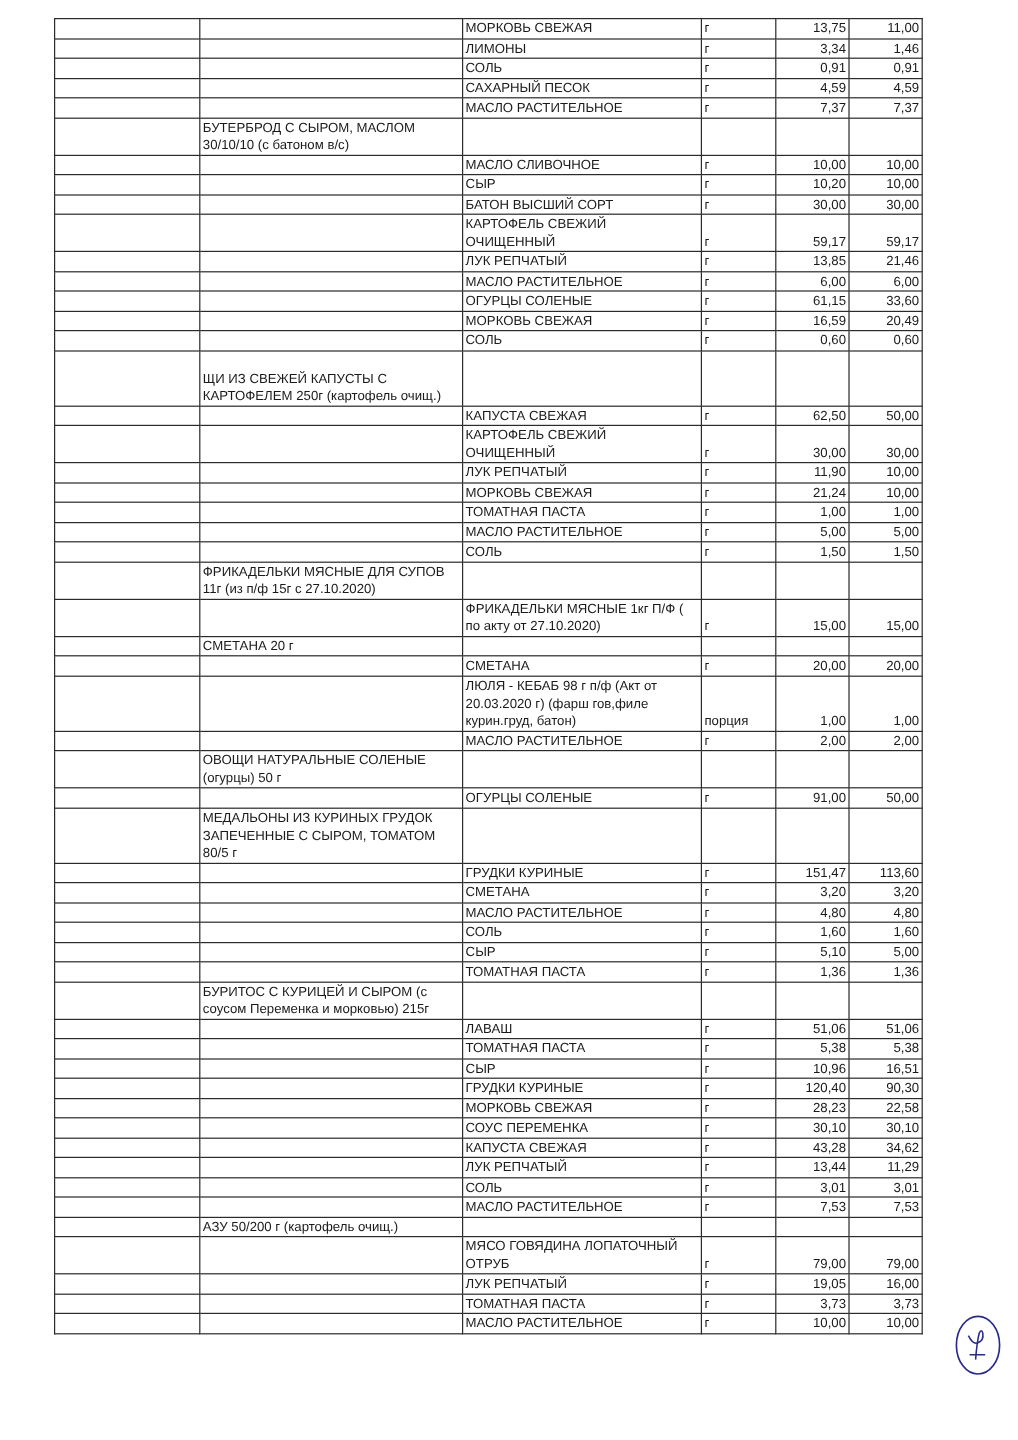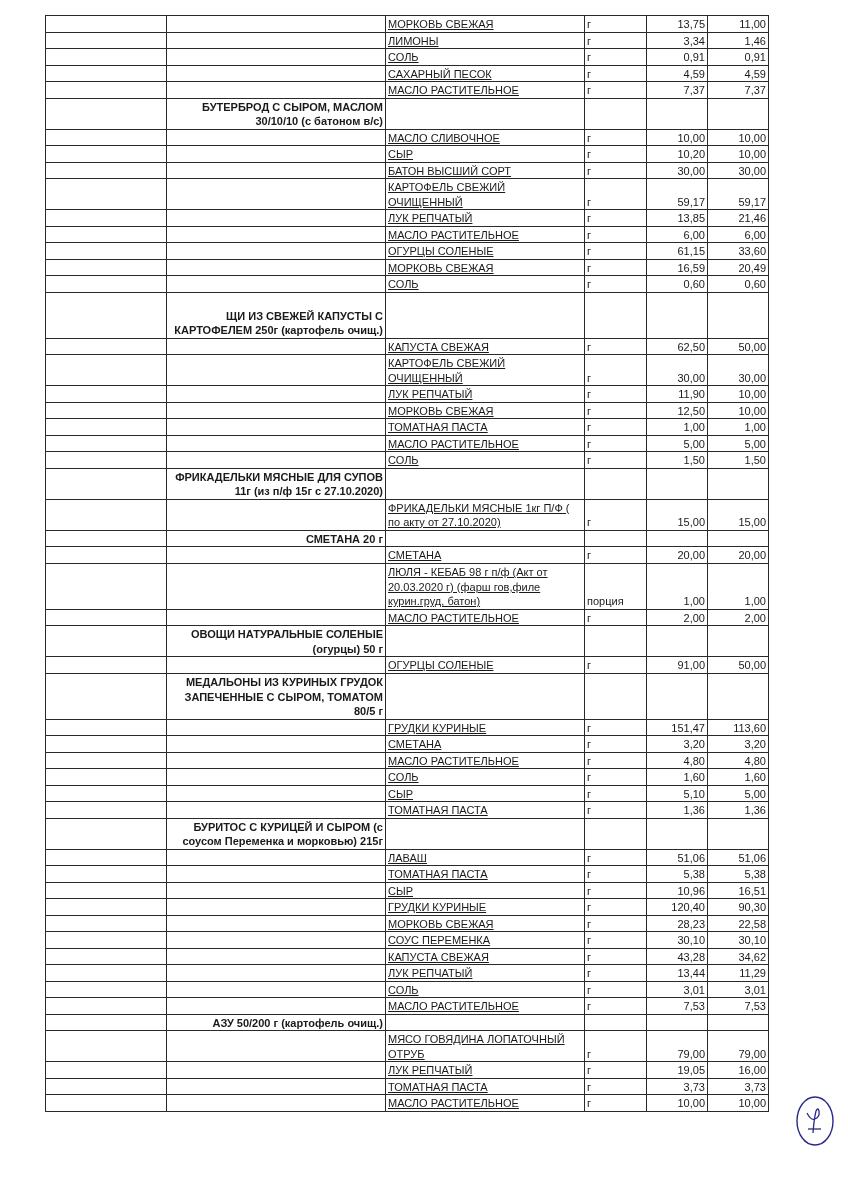--- a/index.html
+++ b/index.html
@@ -10,22 +10,22 @@
     border-collapse: collapse; table-layout: fixed;
     width: 719px;
   }
   table.menu td {
     border: 1.3px solid #2a2a2a;
     font-size: 11px; line-height: 14.5px;
     padding: 0 2px; vertical-align: bottom;
     overflow: hidden;
   }
   td.c-idx { width: 116px; }
-  td.c-dish { width: 214px; font-weight: bold; text-align: right; }
-  td.c-ing { width: 194px; text-decoration: underline; }
+  td.c-dish { width: 214px; font-weight: normal; }
+  td.c-ing { width: 194px; }
   td.c-unit { width: 57px; }
   td.c-brutto, td.c-netto { width: 56px; text-align: right; }
   tr.r1 td { height: 15.5px; }
   tr.r2 td { height: 30px; }
   tr.r3 td { height: 45px; }
   .sig {
     position: absolute; left: 793px; top: 1093px; width: 44px; height: 54px;
   }
 </style>
 </head>
@@ -183,21 +183,21 @@
         <td class="c-ing">ЛУК РЕПЧАТЫЙ</td>
         <td class="c-unit">г</td>
         <td class="c-brutto">11,90</td>
         <td class="c-netto">10,00</td>
       </tr>
       <tr class="r1">
         <td class="c-idx"></td>
         <td class="c-dish"></td>
         <td class="c-ing">МОРКОВЬ СВЕЖАЯ</td>
         <td class="c-unit">г</td>
-        <td class="c-brutto">12,50</td>
+        <td class="c-brutto">21,24</td>
         <td class="c-netto">10,00</td>
       </tr>
       <tr class="r1">
         <td class="c-idx"></td>
         <td class="c-dish"></td>
         <td class="c-ing">ТОМАТНАЯ ПАСТА</td>
         <td class="c-unit">г</td>
         <td class="c-brutto">1,00</td>
         <td class="c-netto">1,00</td>
       </tr>

